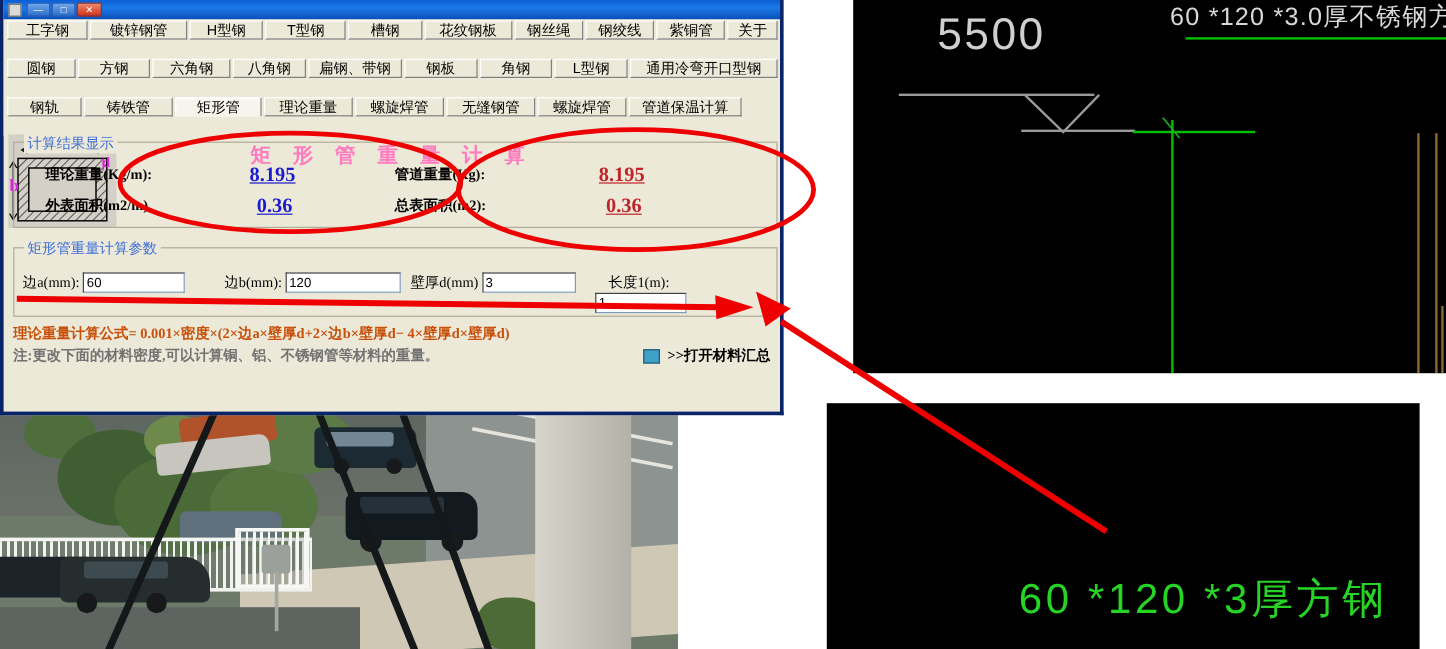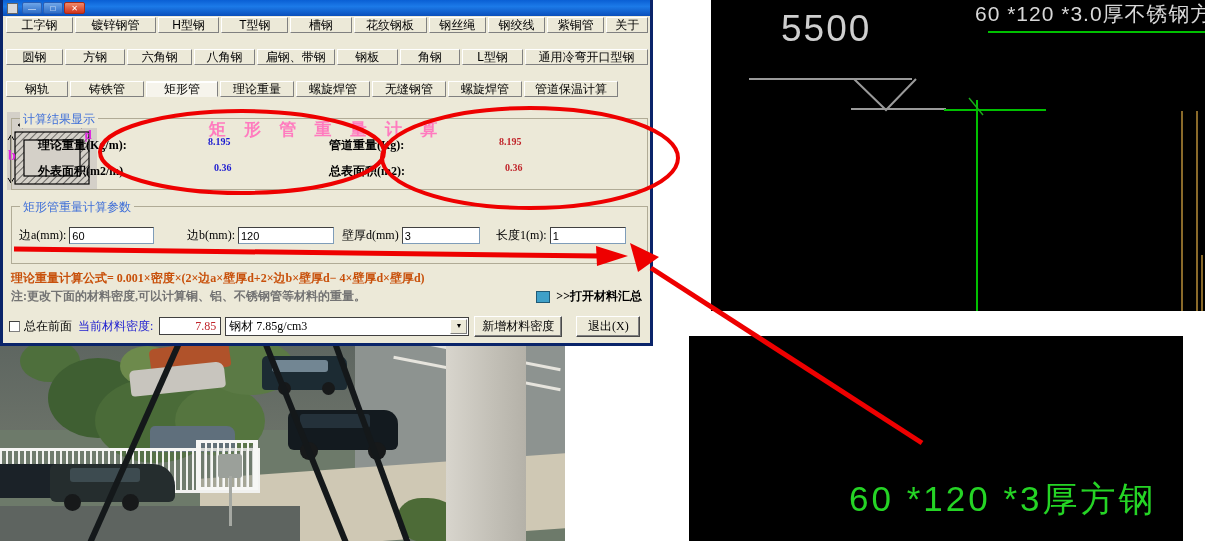--- a/index.html
+++ b/index.html
@@ -120,22 +120,22 @@
   .groupbox > .legend { position:absolute; top:-8px; left:8px;
     background:#ece9d8; padding:0 3px; font-size:12px; color:#3f6fd8;
     white-space:nowrap; }
 
   #results-group { left:8px; top:118px; width:637px; height:72px; }
   #params-group  { left:8px; top:206px; width:637px; height:58px;padding-left:11px; }
   #params-group > .legend { color:#3f6fd8; }
 
   .res-label { position:absolute; font-size:12px; font-weight:bold; color:#000;
     white-space:nowrap; font-family:"Liberation Serif", serif; }
-  .res-val { position:absolute; font-size:10px; font-weight:bold;
-    white-space:nowrap; font-family:"Liberation Serif", serif; }
+  .res-val { position:absolute; font-size:17px; font-weight:bold;
+    white-space:nowrap; font-family:"Liberation Serif", serif;text-decoration:underline; }
   .res-val.blue { color:#1b1bd0; }
   .res-val.red  { color:#c0242a; }
 
   
   #xsec { position:absolute; left:4px; top:112px; width:90px; height:78px;
     background:#d4d0c8; }
   #xsec svg { display:block; }
   .dimletter { position:absolute; color:#e020e0; font-size:14px; font-weight:bold;
     font-family:"Liberation Serif", serif; }
 
@@ -365,45 +365,33 @@
         <input class="pinput" style="width: 85px;" value="60">
       </div>
       <div class="pfield" style="left:175px; top:20px;">
         <span class="plabel">边b(mm):</span>
         <input class="pinput" style="width: 96px;" value="120">
       </div>
       <div class="pfield" style="left:330px; top:20px;">
         <span class="plabel">壁厚d(mm)</span>
         <input class="pinput" style="width: 78px;" value="3">
       </div>
-      <div class="pfield" style="left:484px; top:20px;">
+      <div class="pfield" style="left:484px; top:20px;flex-direction:column;">
         <span class="plabel">长度1(m):</span>
         <input class="pinput" style="width: 76px;" value="1">
       </div>
     </div>
 
     <div id="formula">理论重量计算公式= 0.001×密度×(2×边a×壁厚d+2×边b×壁厚d− 4×壁厚d×壁厚d)</div>
     <div id="note">注:更改下面的材料密度,可以计算铜、铝、不锈钢管等材料的重量。</div>
     <div id="open-summary">
       <span class="sum-icon"></span>
       <span class="sum-text">&gt;&gt;打开材料汇总</span>
     </div>
 
-    <div id="bottombar">
-      <div class="cb"></div>
-      <span class="bb-text">总在前面</span>
-      <span class="bb-text blue">当前材料密度:</span>
-      <input id="density-input" value="7.85" style="">
-      <div id="material-select">
-        <span>钢材 7.85g/cm3</span>
-        <span class="arrowbox">▼</span>
-      </div>
-      <div class="btn" id="btn-add-density">新增材料密度</div>
-      <div class="btn" id="btn-exit" style="width:64px">退出(X)</div>
-    </div>
   </div>
 
   <svg id="annot" viewBox="0 0 1205 541">
 
     <ellipse cx="242" cy="152" rx="142" ry="41" fill="none" stroke="#ee0000" stroke-width="4"></ellipse>
 
     <ellipse cx="530" cy="158" rx="148" ry="50" fill="none" stroke="#ee0000" stroke-width="4"></ellipse>
 
     <line x1="14" y1="249" x2="600" y2="256" stroke="#ee0000" stroke-width="5"></line>
     <polygon points="628,256 596,246 597,266" fill="#ee0000"></polygon>

